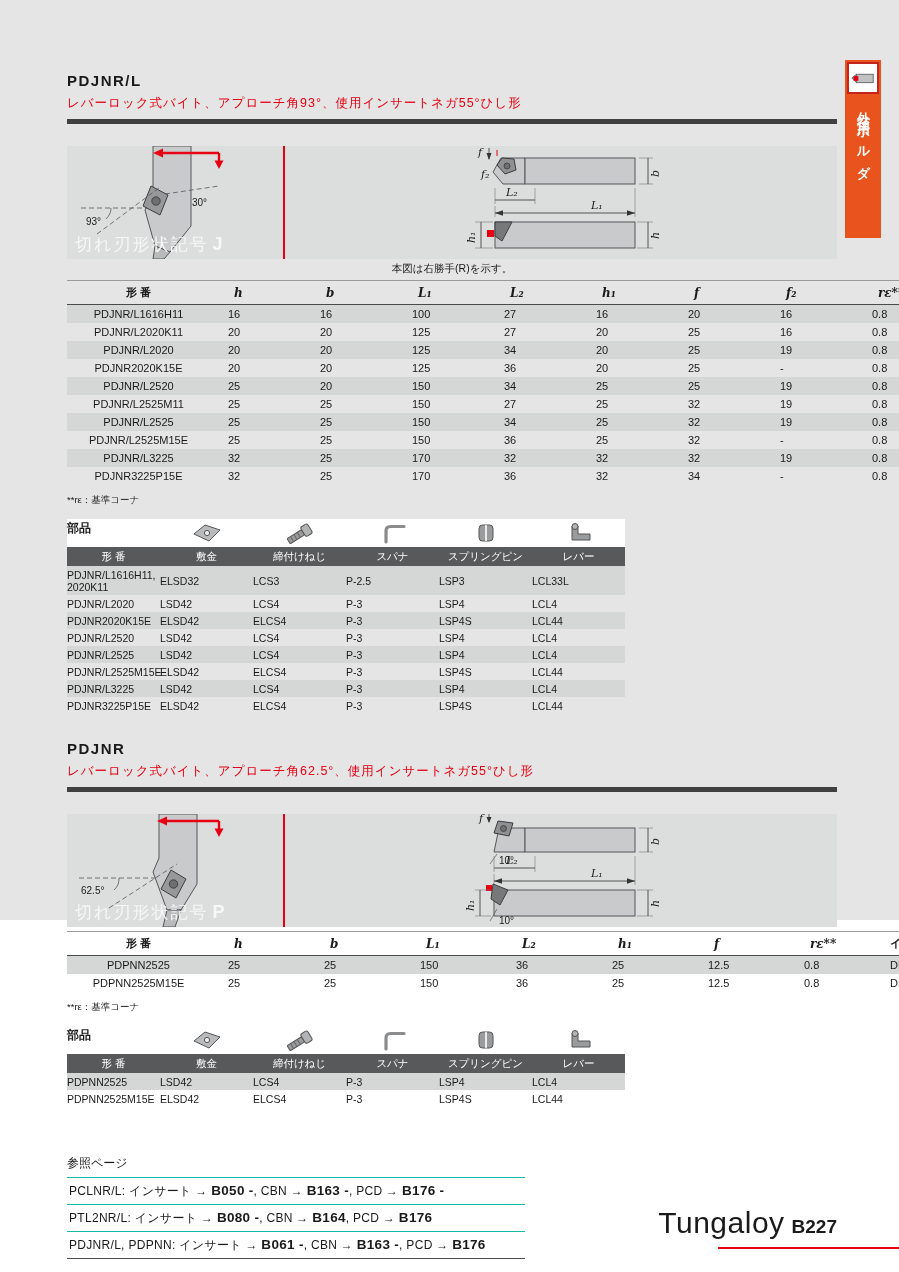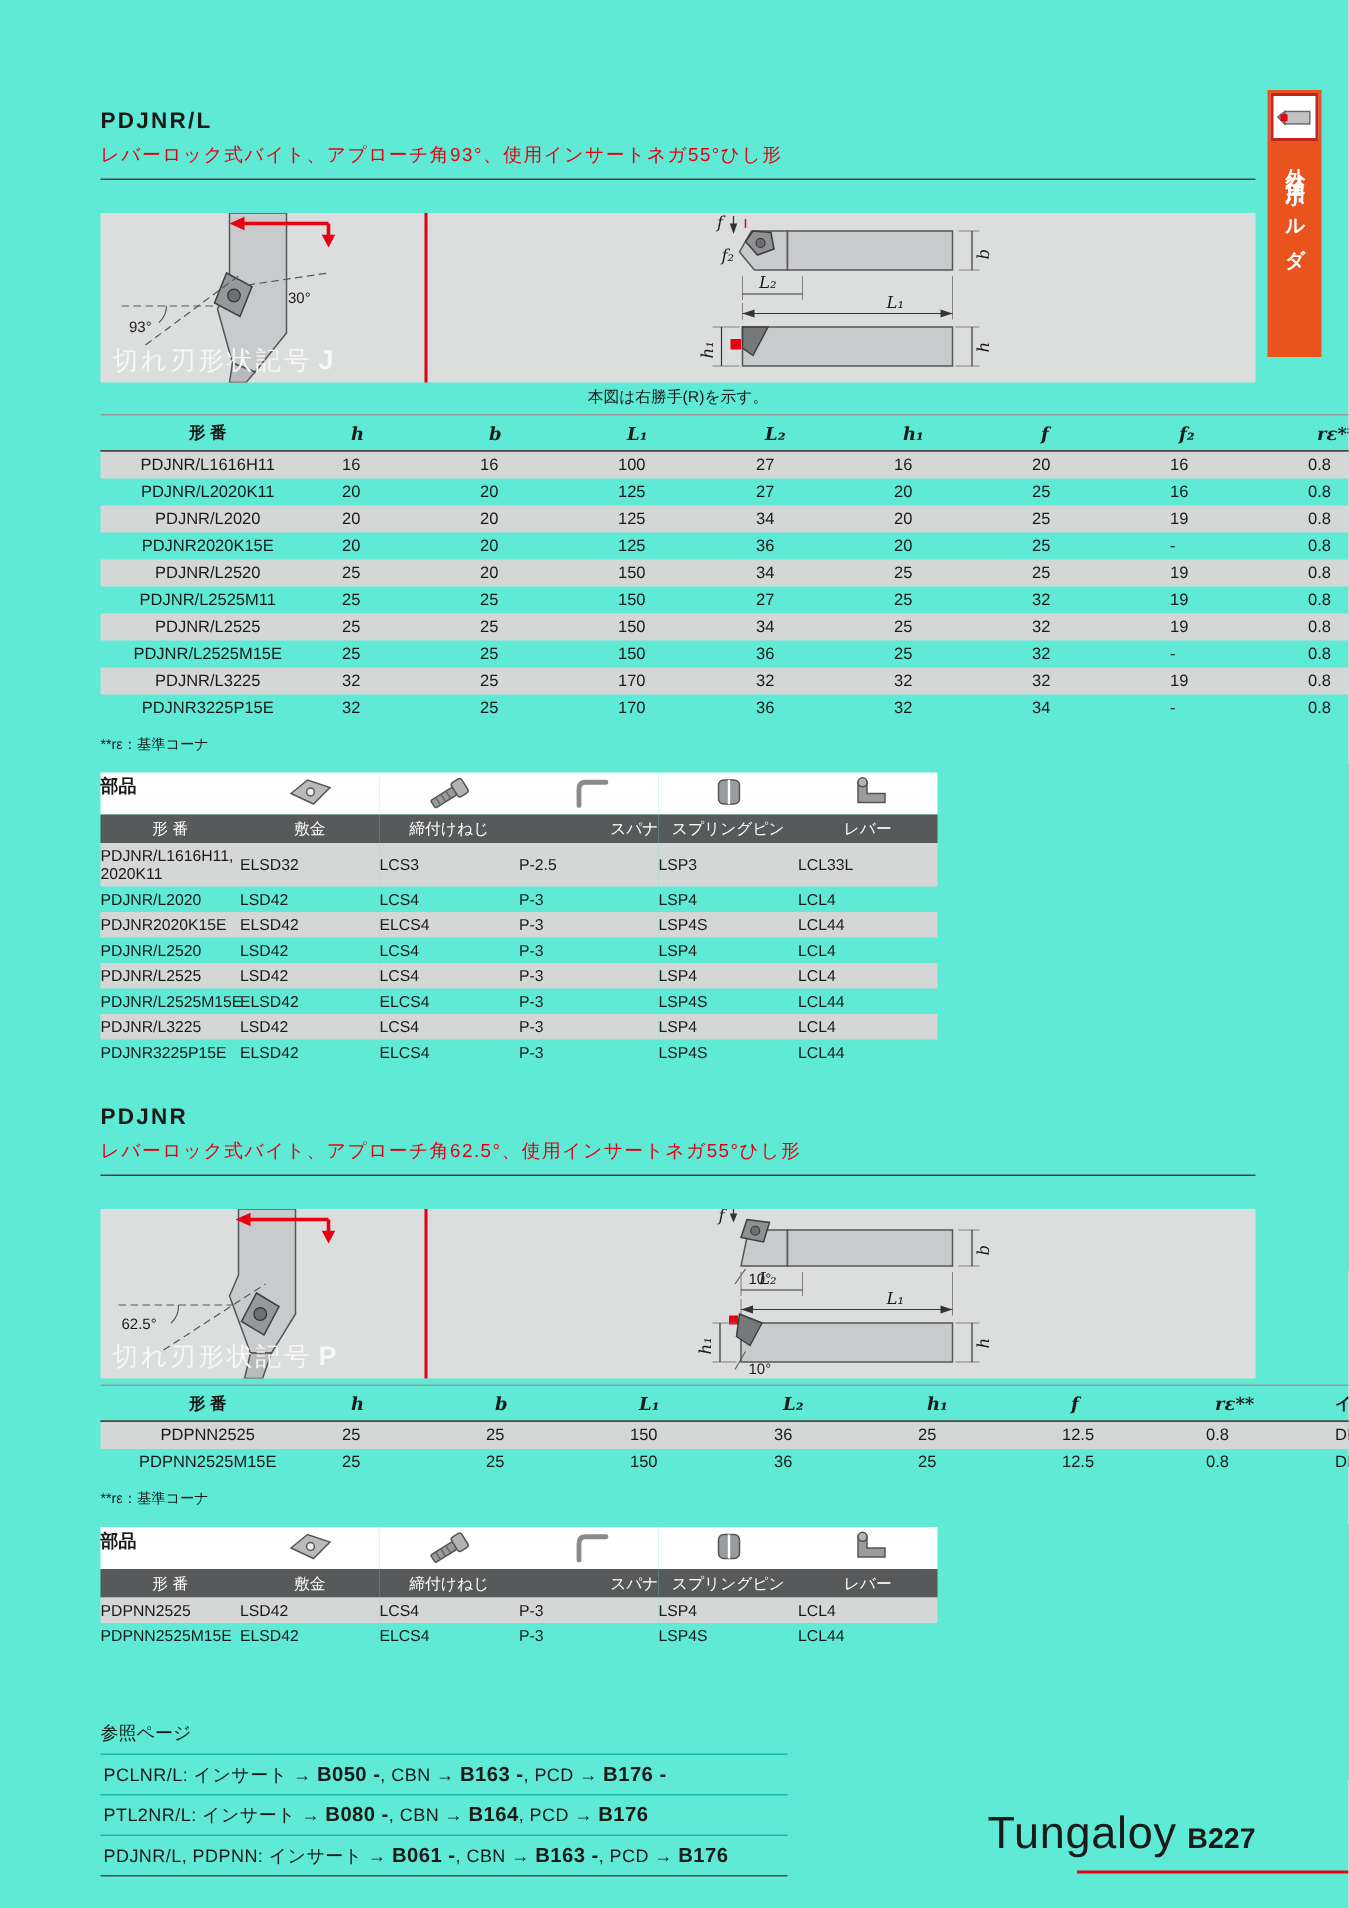--- a/index.html
+++ b/index.html
@@ -1,22 +1,22 @@
 <!DOCTYPE html>
 <html><head>
 <meta charset="utf-8">
 <style>
   html,body{margin:0;padding:0;}
   body{width:899px;height:1272px;background:#fff;font-family:"Liberation Sans",sans-serif;color:#1a1a1a;position:relative;overflow:hidden;}
-  .page{position:relative;width:899px;height:1272px;background:#5eead4;}
+  .page{position:relative;width:899px;height:920px;background:#e5e5e5;}
   .content{position:absolute;left:67px;top:0;width:770px;}
 
   .sec-title{margin-top:0;font-size:15px;font-weight:bold;letter-spacing:1.5px;}
   .first-title{padding-top:72px;}
-  .sec-sub{margin-top:6px;color:#e60012;font-size:12.5px;letter-spacing:1px;padding-bottom:7px;border-bottom:1px solid #404040;}
+  .sec-sub{margin-top:6px;color:#e60012;font-size:12.5px;letter-spacing:1px;padding-bottom:7px;border-bottom:5px solid #404040;}
 
   .diagram-strip{display:flex;margin-top:22px;height:113px;}
   .diagram-left{width:216px;background:#dcdddd;position:relative;flex:none;}
   .diagram-right{flex:1;background:#dcdddd;position:relative;border-left:2px solid #e60012;}
   .edge-label{position:absolute;left:8px;bottom:3px;font-size:17px;color:#f6f7f7;letter-spacing:2px;white-space:nowrap;}
   .edge-label b{font-size:18px;margin-left:4px;}
   .diagram-note{text-align:center;font-size:10.5px;margin-top:3px;}
 
   table{border-collapse:collapse;}
   .spec{width:770px;margin-top:4px;font-size:11px;table-layout:fixed;}
@@ -31,21 +31,21 @@
 
   .footnote{margin-top:9px;font-size:9.5px;}
 
   .parts{width:558px;margin-top:12px;font-size:10.5px;table-layout:fixed;}
   .parts .icons-row td{background:#fff;padding:1px 0;height:26px;vertical-align:bottom;text-align:center;}
   .parts .icons-row td.parts-label-cell{text-align:left;vertical-align:top;font-size:12px;font-weight:bold;}
   .parts .head-row th{background:#58595a;color:#fff;font-weight:normal;font-size:10.5px;padding:2.5px 0;text-align:center;}
   .parts tbody td{padding:2.5px 0;text-align:left;}
   .parts tbody tr:nth-child(odd) td{background:#d5d6d6;}
   .parts .head-row th:nth-child(1){width:158px;} .parts .head-row th:nth-child(2){width:80px;}
-  .parts .head-row th:nth-child(3){width:90px;} .parts .head-row th:nth-child(4){width:62px;text-align:right;}
+  .parts .head-row th:nth-child(3){width:90px;} .parts .head-row th:nth-child(4){width:62px;}
   .parts .head-row th:nth-child(5){width:96px;} .parts .head-row th:nth-child(6){width:72px;}
 
   .sec2{margin-top:26px;}
   .refs{margin-top:48px;width:458px;}
   .ref-title{font-size:12px;margin-bottom:5px;}
   .ref-row{border-top:1px solid #14b8a6;padding:5px 2px 4px;font-size:12px;letter-spacing:0.3px;}
   .ref-row:last-child{border-bottom:1px solid #4a4a4a;}
   .ref-row .bold{font-weight:bold;font-size:13.5px;}
 
   .footer{position:absolute;right:62px;top:1206px;white-space:nowrap;}

